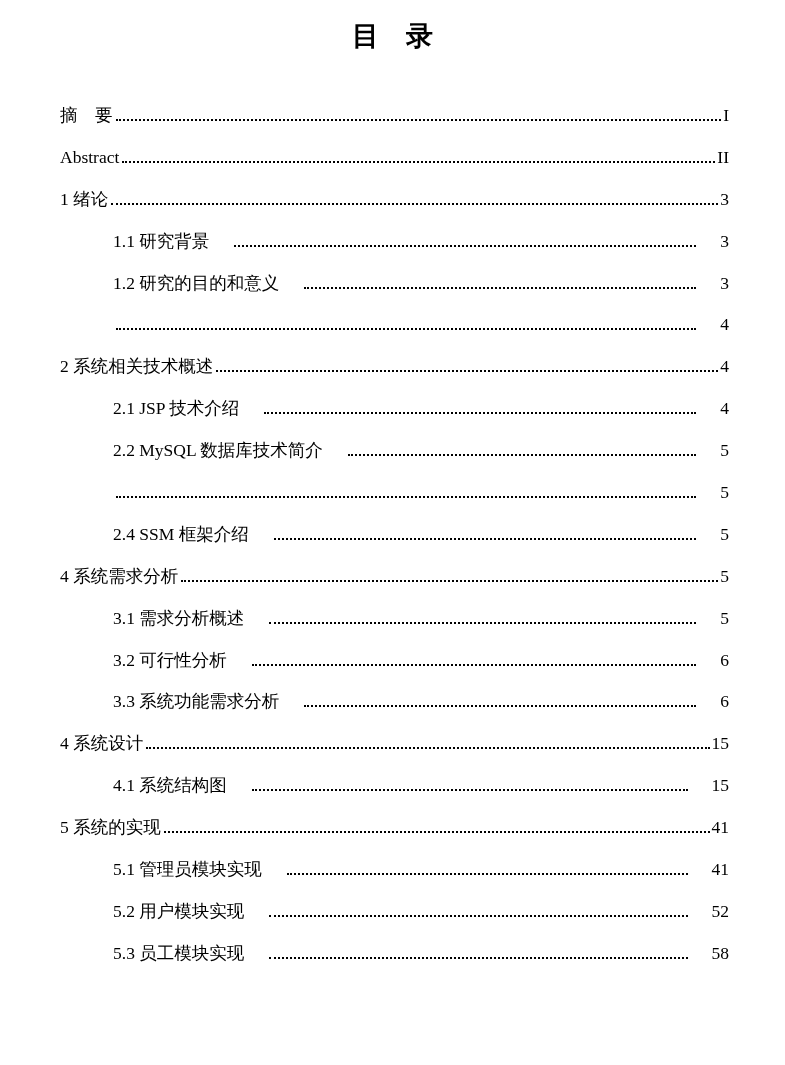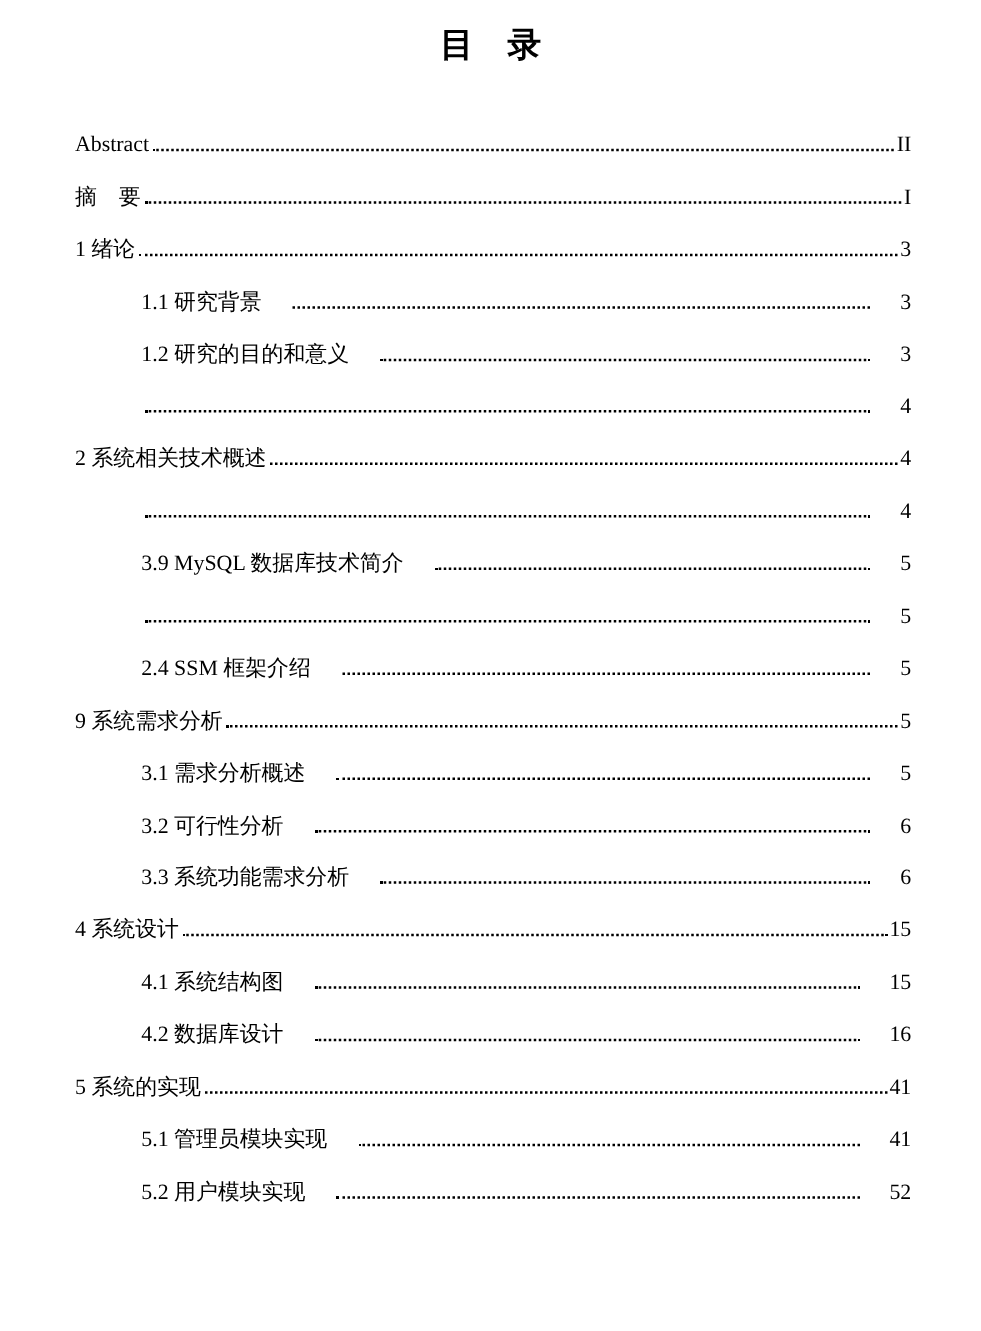--- a/index.html
+++ b/index.html
@@ -58,29 +58,29 @@
   }
 </style>
 </head>
 <body>
 
 <div class="page">
   <div class="page-title">目　录</div>
 
   <div class="toc-list" id="toc-list">
   <div class="toc-row level-0">
+    <span class="toc-label">摘　要</span>
+    <span class="toc-dots"></span>
+    <span class="toc-page">I</span>
+  </div>
+
+  <div class="toc-row level-0">
     <span class="toc-label">Abstract</span>
     <span class="toc-dots"></span>
     <span class="toc-page">II</span>
-  </div>
-
-  <div class="toc-row level-0">
-    <span class="toc-label">摘　要</span>
-    <span class="toc-dots"></span>
-    <span class="toc-page">I</span>
   </div>
 
   <div class="toc-row level-0">
     <span class="toc-label">1 绪论</span>
     <span class="toc-dots"></span>
     <span class="toc-page">3</span>
   </div>
 
   <div class="toc-row level-1">
     <span class="toc-label">1.1 研究背景</span>
@@ -99,43 +99,44 @@
     <span class="toc-page">4</span>
   </div>
 
   <div class="toc-row level-0">
     <span class="toc-label">2 系统相关技术概述</span>
     <span class="toc-dots"></span>
     <span class="toc-page">4</span>
   </div>
 
   <div class="toc-row level-1">
+    <span class="toc-label">2.1 JSP 技术介绍</span>
     <span class="toc-dots"></span>
     <span class="toc-page">4</span>
   </div>
 
   <div class="toc-row level-1">
-    <span class="toc-label">3.9 MySQL 数据库技术简介</span>
+    <span class="toc-label">2.2 MySQL 数据库技术简介</span>
     <span class="toc-dots"></span>
     <span class="toc-page">5</span>
   </div>
 
   <div class="toc-row level-1">
     <span class="toc-dots"></span>
     <span class="toc-page">5</span>
   </div>
 
   <div class="toc-row level-1">
     <span class="toc-label">2.4 SSM 框架介绍</span>
     <span class="toc-dots"></span>
     <span class="toc-page">5</span>
   </div>
 
   <div class="toc-row level-0">
-    <span class="toc-label">9 系统需求分析</span>
+    <span class="toc-label">4 系统需求分析</span>
     <span class="toc-dots"></span>
     <span class="toc-page">5</span>
   </div>
 
   <div class="toc-row level-1">
     <span class="toc-label">3.1 需求分析概述</span>
     <span class="toc-dots"></span>
     <span class="toc-page">5</span>
   </div>
 
@@ -157,38 +158,38 @@
     <span class="toc-dots"></span>
     <span class="toc-page">15</span>
   </div>
 
   <div class="toc-row level-1">
     <span class="toc-label">4.1 系统结构图</span>
     <span class="toc-dots"></span>
     <span class="toc-page">15</span>
   </div>
 
-  <div class="toc-row level-1">
-    <span class="toc-label">4.2 数据库设计</span>
-    <span class="toc-dots"></span>
-    <span class="toc-page">16</span>
-  </div>
 
   <div class="toc-row level-0">
     <span class="toc-label">5 系统的实现</span>
     <span class="toc-dots"></span>
     <span class="toc-page">41</span>
   </div>
 
   <div class="toc-row level-1">
     <span class="toc-label">5.1 管理员模块实现</span>
     <span class="toc-dots"></span>
     <span class="toc-page">41</span>
   </div>
 
   <div class="toc-row level-1">
     <span class="toc-label">5.2 用户模块实现</span>
     <span class="toc-dots"></span>
     <span class="toc-page">52</span>
   </div>
 
+  <div class="toc-row level-1">
+    <span class="toc-label">5.3 员工模块实现</span>
+    <span class="toc-dots"></span>
+    <span class="toc-page">58</span>
+  </div>
 </div>
 </div>
 
 </body></html>

